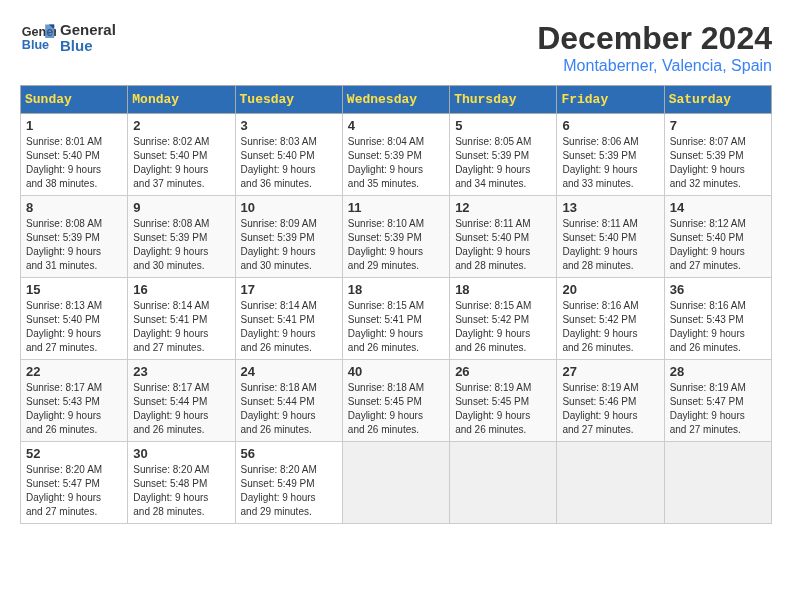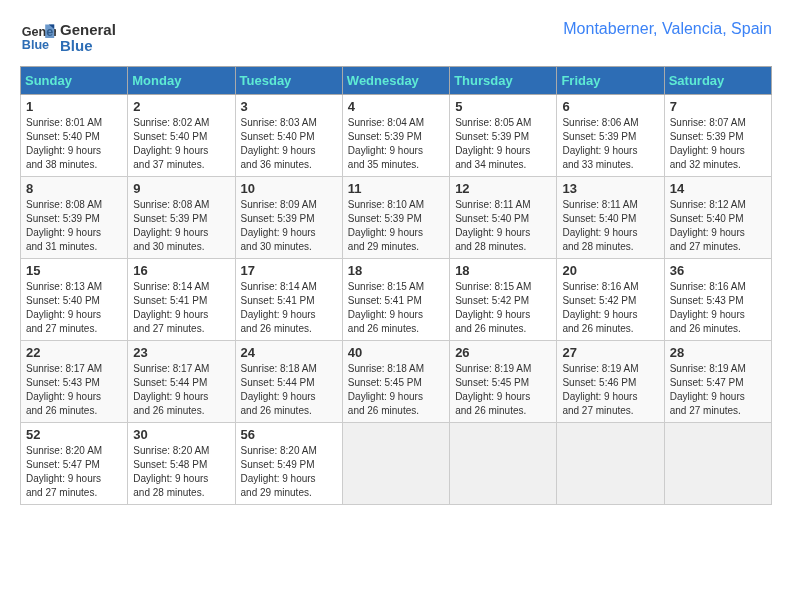--- a/index.html
+++ b/index.html
@@ -34,26 +34,27 @@
     .subtitle {
       font-size: 16px;
       color: #3b82f6;
     }
     .calendar {
       width: 100%;
       border-collapse: collapse;
     }
     .calendar th {
       background-color: #2d6db5;
-      color: #5eead4;
+      color: #fde047;
       padding: 6px 4px;
       font-size: 13px;
       font-weight: bold;
       text-align: left;
       border: 1px solid #aaa;
+      font-family: Liberation Mono, monospace;
     }
     .calendar td {
       vertical-align: top;
       padding: 4px 5px;
       font-size: 10px;
       color: #333;
       border: 1px solid #ccc;
       width: calc(100% / 7);
       min-height: 80px;
       background: #fff;
@@ -82,20 +83,21 @@
       <text x="2" y="32" font-size="14" font-weight="bold" fill="#2d6db5" font-family="Arial">Blue</text>
       <polygon points="28,5 38,5 38,20 28,20" fill="#2d6db5" opacity="0.7"></polygon>
       <polygon points="32,5 38,5 38,10" fill="#1a4a8a"></polygon>
     </svg>
     <div>
       <div style="font-size:15px;font-weight:bold;color:#333;line-height:1.1;">General</div>
       <div style="font-size:15px;font-weight:bold;color:#2d6db5;line-height:1.1;">Blue</div>
     </div>
   </div>
   <div class="title-area">
+    <div class="month-title">December 2024</div>
     <div class="subtitle">Montaberner, Valencia, Spain</div>
   </div>
 </div>
 
 <table class="calendar">
   <thead>
     <tr id="header-row">
         <th>Sunday</th>
         <th>Monday</th>
         <th>Tuesday</th>

